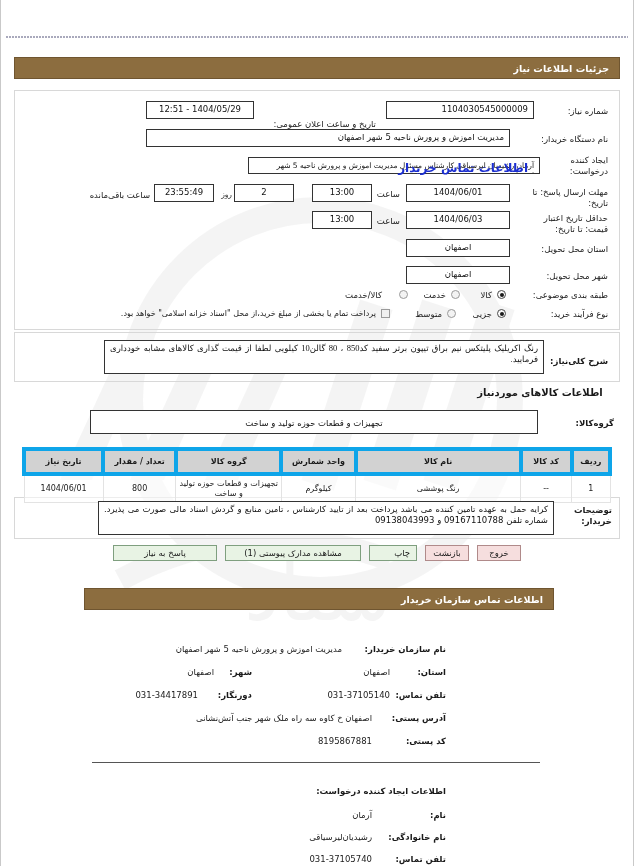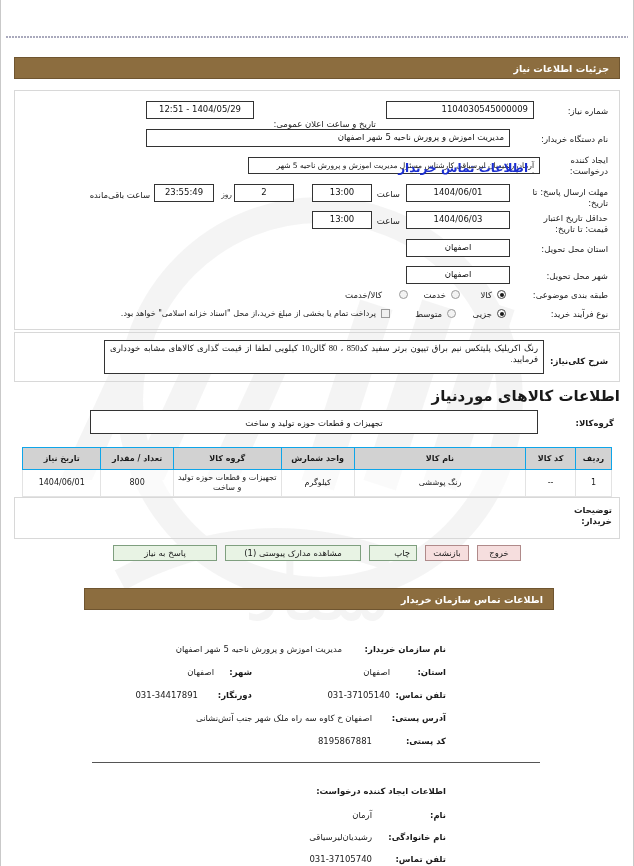--- a/index.html
+++ b/index.html
@@ -144,21 +144,21 @@
     border-collapse: collapse;
     font-size: 8px;
     z-index: 4;
     background: transparent;
   }
   .tbl th {
     background: #d2d2d2;
     color: #1a1a1a;
     font-weight: bold;
     font-size: 8px;
-    border: 1px solid #0ea5e9;
+    border: 4px solid #0ea5e9;
     padding: 3px 2px;
     text-align: center;
     height: 15px;
   }
   .tbl td {
     border: 1px solid #e3e3e3;
     padding: 3px 2px;
     text-align: center;
     font-size: 8px;
     color: #1a1a1a;
@@ -303,21 +303,21 @@
   <div class="lbl" style="right:142px; top:309px; width:28px;">جزیی</div>
   <div class="radio" style="right:178px; top:309px;"></div>
   <div class="lbl" style="right:192px; top:309px; width:40px;">متوسط</div>
   <div class="chk" style="right:244px; top:309px;"></div>
   <div class="lbl" style="right:258px; top:309px; width:330px; font-size:8px;">پرداخت تمام یا بخشی از مبلغ خرید،از محل "اسناد خزانه اسلامی" خواهد بود.</div>
 
   <div class="panel" style="left:14px; top:332px; width:606px; height:50px;"></div>
   <div class="lbl b" style="right:26px; top:356px; width:62px;">شرح کلی‌نیاز:</div>
   <div class="box" style="right:90px; top:340px; width:440px; height:34px; text-align:justify;font-family:Liberation Serif, serif;">رنگ اکریلیک پلیتکس نیم براق تیپون برتر سفید کد850 ، 80 گالن10 کیلویی لطفا از قیمت گذاری کالاهای مشابه خودداری فرمایید.</div>
 
-  <div class="lbl b" style="right:14px; top:387px; width:160px; font-size:15px;text-align:center;">اطلاعات کالاهای موردنیاز</div>
+  <div class="lbl b" style="right:14px; top:387px; width:160px; font-size:10px;text-align:center;">اطلاعات کالاهای موردنیاز</div>
 
   <div class="lbl b" style="right:20px; top:418px; width:58px;">گروه‌کالا:</div>
   <div class="box center" style="right:96px; top:410px; width:448px; height:24px; line-height:20px;">تجهیزات و قطعات حوزه تولید و ساخت</div>
 
   <table class="tbl" style="right:22px; top:447px; width:590px;">
     <thead>
       <tr>
         <th style="width:32px;">ردیف</th>
         <th style="width:48px;">کد کالا</th>
         <th style="width:180px;">نام کالا</th>
@@ -336,20 +336,21 @@
         <td>تجهیزات و قطعات حوزه تولید و ساخت</td>
         <td>800</td>
         <td>1404/06/01</td>
       </tr>
     </tbody>
   </table>
 
   <div class="panel" style="left:14px; top:497px; width:606px; height:42px;"></div>
   <div class="lbl b" style="right:22px; top:505px; width:54px;">توضیحات</div>
   <div class="lbl b" style="right:22px; top:516px; width:54px;">خریدار:</div>
+  <div class="box" style="right:80px; top:501px; width:456px; height:34px; text-align:justify;">کرایه حمل به عهده تامین کننده می باشد پرداخت بعد از تایید کارشناس ، تامین منابع و گردش اسناد مالی صورت می پذیرد. شماره تلفن 09167110788 و 09138043993</div>
 
   <div class="btnrow">
     <button class="btn" style="width:104px;">پاسخ به نیاز</button>
     <button class="btn" style="width:136px;">مشاهده مدارک پیوستی (1)</button>
     <button class="btn" style="width:48px;padding-left:25px;">چاپ</button>
     <button class="btn red" style="width:44px;">بازنشت</button>
     <button class="btn red" style="width:44px;">خروج</button>
   </div>
 
   <div class="section-bar" style="left:84px; top:588px; width:470px;">

